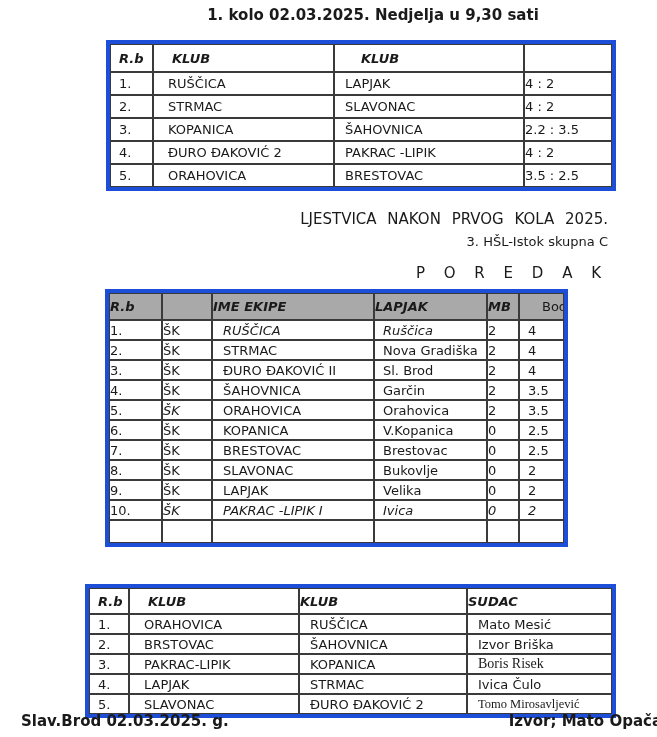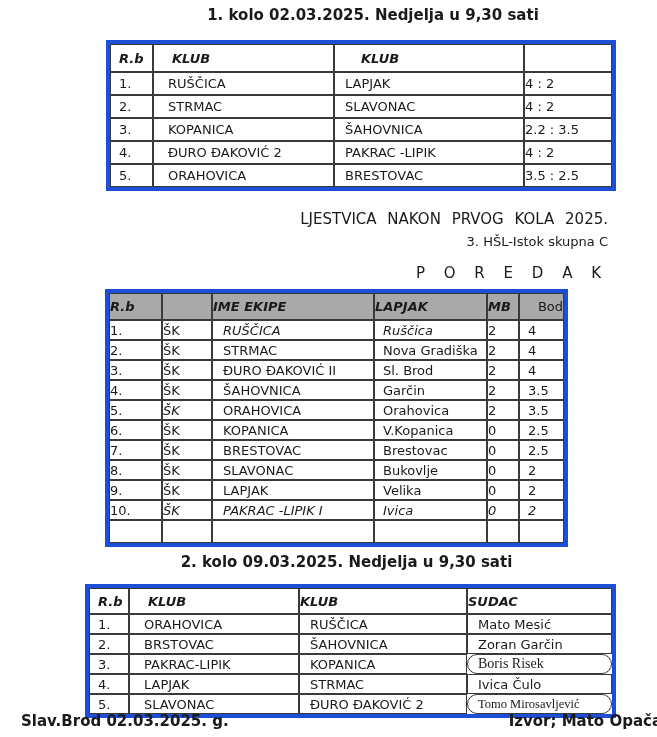--- a/index.html
+++ b/index.html
@@ -30,29 +30,29 @@
   #table2 thead th { background:#a9a9a9; }
   #table2 thead tr { height:27px; }
   #table2 tbody tr { height:20px; }
   #table2 tr.empty { height:23px; }
 
   #table3 { top:584px; left:85px; width:523px; }
   #table3 thead tr { height:26px; }
   #table3 tbody tr { height:20px; }
 
   .c   { text-align:left; }
-  .l6  { text-align:right; padding-left:6px; }
+  .l6  { text-align:left; padding-left:22px; }
   .l8  { text-align:left; padding-left:8px; }
   .l10 { text-align:left; padding-left:10px; }
   .l14 { text-align:left; padding-left:14px; }
   .l18 { text-align:left; padding-left:18px; }
   .l26 { text-align:left; padding-left:26px; }
   .plain { font-weight:normal; font-style:normal; }
   .it    { font-style:italic; }
-  .serif { font-family:"Liberation Serif", serif; font-size:14px;border-radius:10px; }
+  .serif { font-family:"Liberation Serif", serif; font-size:14px; }
   .small { font-size:12.5px;margin-left:25px; }
 
   .footer { position:absolute; top:712px; left:3px; width:651px;
             display:flex; justify-content:space-between;
             font-size:15px; font-weight:bold;margin-left:18px; }
 </style>
 </head>
 <body>
 
 <div class="page">
@@ -218,21 +218,20 @@
         <td></td>
         <td></td>
         <td></td>
         <td></td>
         <td></td>
         <td></td>
       </tr>
     </tbody>
   </table>
 
-  <div id="title2" class="title">2. kolo 09.03.2025. Nedjelja u 9,30 sati</div>
 
   <table id="table3">
     <colgroup>
         <col style="width:40px">
         <col style="width:170px">
         <col style="width:168px">
         <col style="width:145px">
       </colgroup>
     <thead>
       <tr>
@@ -246,21 +245,21 @@
       <tr>
         <td class="l8">1.</td>
         <td class="l14">ORAHOVICA</td>
         <td class="l10">RUŠČICA</td>
         <td class="l10">Mato Mesić</td>
       </tr>
       <tr>
         <td class="l8">2.</td>
         <td class="l14">BRSTOVAC</td>
         <td class="l10">ŠAHOVNICA</td>
-        <td class="l10">Zoran Garčin</td>
+        <td class="l10">Izvor Briška</td>
       </tr>
       <tr>
         <td class="l8">3.</td>
         <td class="l14">PAKRAC-LIPIK</td>
         <td class="l10">KOPANICA</td>
         <td class="l10 serif">Boris Risek</td>
       </tr>
       <tr>
         <td class="l8">4.</td>
         <td class="l14">LAPJAK</td>

